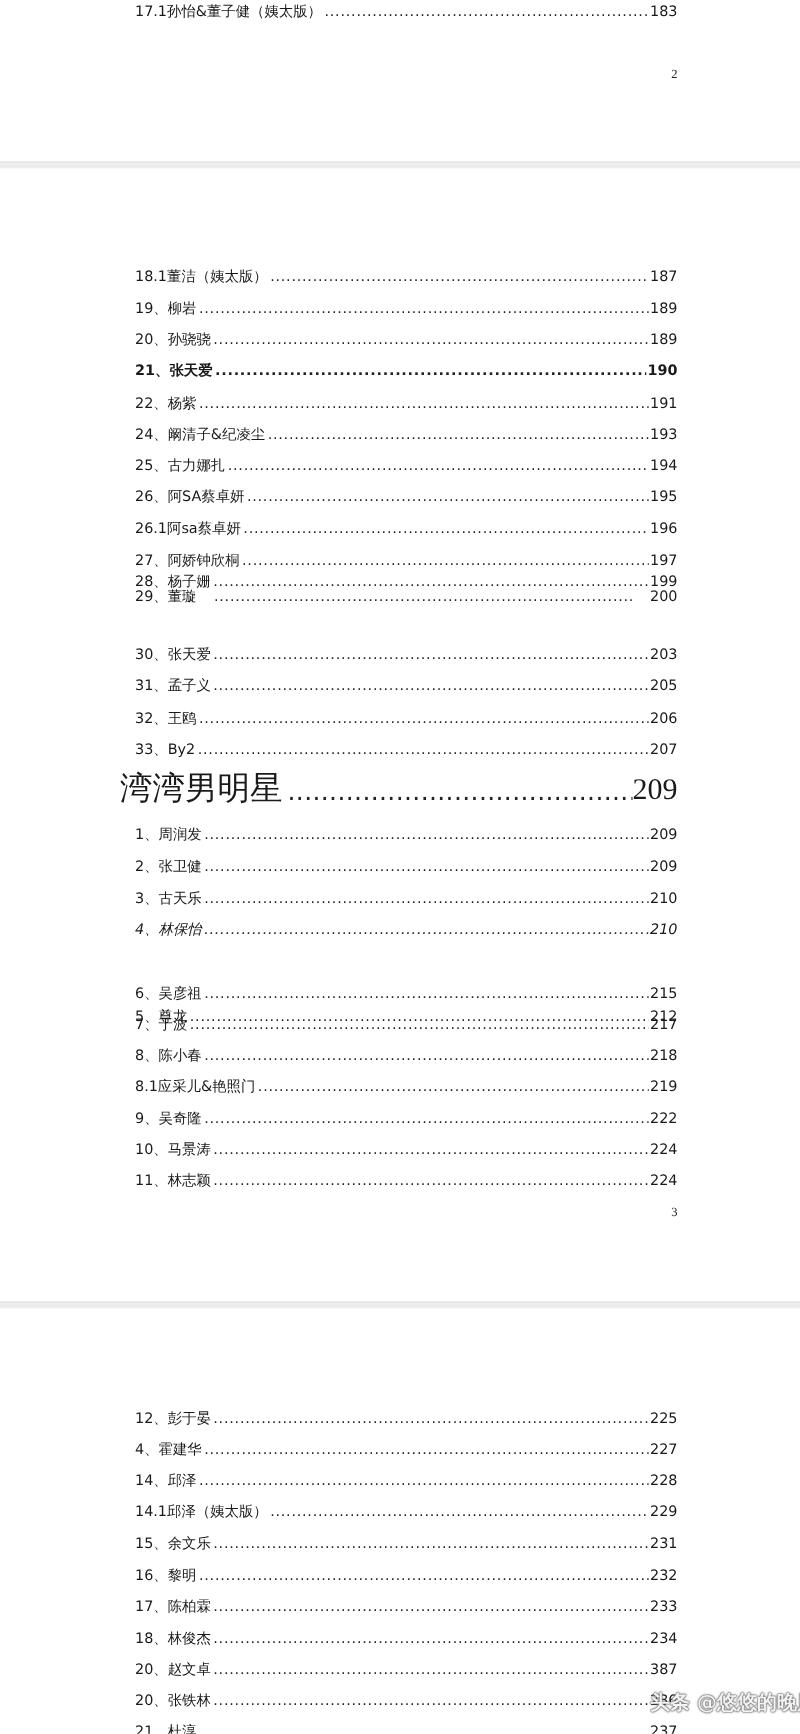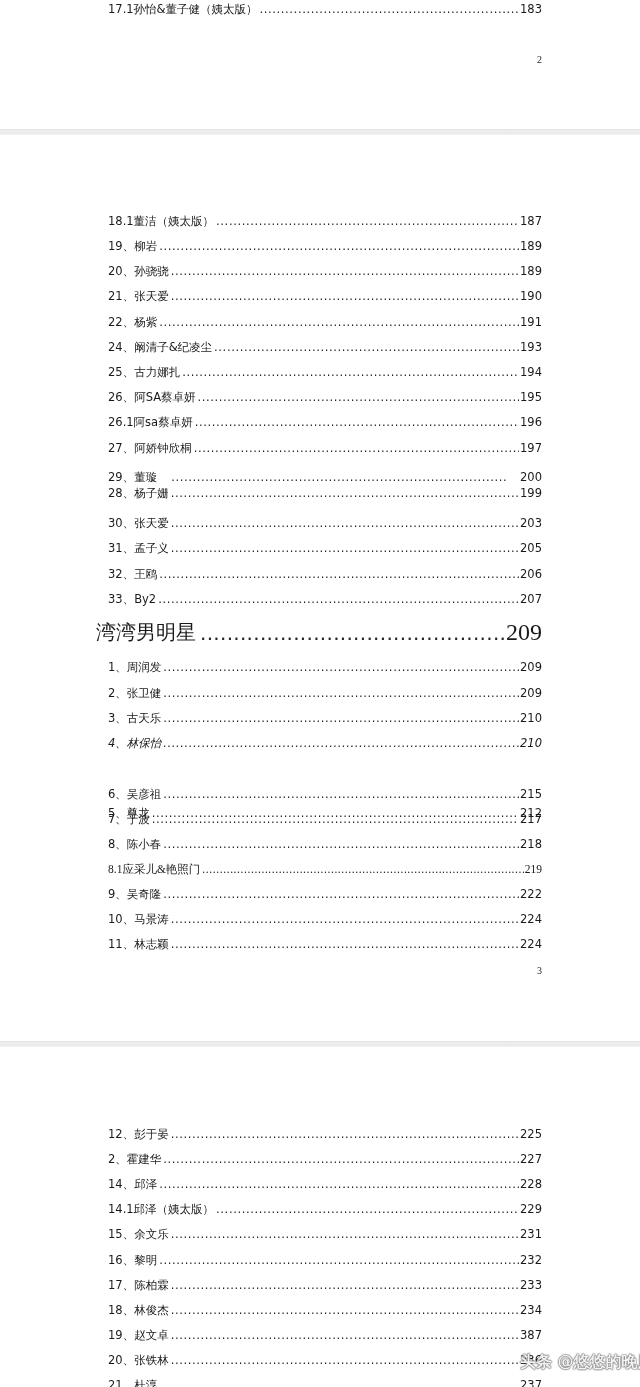--- a/index.html
+++ b/index.html
@@ -25,21 +25,21 @@
   }
   .toc-row .leader::after {
     content: "......................................................................................................................................................................................................................";
     position: absolute; left: 0; bottom: 0; letter-spacing: 0.6px; color: #222;
   }
   .toc-row .num { flex: 0 0 auto; padding-left: 1px; }
   .toc-heading {
     position: absolute; left: 96px; width: 446px; height: 30px;
     display: flex; align-items: flex-end; white-space: nowrap;
   }
-  .toc-heading .label { font-size: 20px; line-height: 30px; padding-right: 4px; font-family: Liberation Sans, sans-serif; }
+  .toc-heading .label { font-size: 26px; line-height: 30px; padding-right: 4px; font-family: Liberation Mono, monospace; }
   .toc-heading .leader { flex: 1 1 auto; overflow: hidden; height: 30px; position: relative; }
   .toc-heading .leader::after {
     content: "..............................................................................................................................................";
     position: absolute; left: 0; bottom: 2px; font-size: 20px; letter-spacing: 0.3px; color: #222;
   }
   .toc-heading .num { font-family: "Liberation Serif", serif; font-size: 24px; line-height: 30px; }
   .page-no { position: absolute; left: 537px; font-size: 10px; font-family: "Liberation Serif", serif; color: #222; }
   .watermark {
     position: absolute; left: 520px; top: 1352px; font-size: 16px; color: #f2f2f2;
     text-shadow: 0 0 1px #555, 0 0 1px #555, 0 0 2px #777;
@@ -70,21 +70,21 @@
 <div class="toc-row" style="top:237px;">
   <span class="label">19、柳岩</span>
   <span class="leader"></span>
   <span class="num">189</span>
 </div>
 <div class="toc-row" style="top:262px;">
   <span class="label">20、孙骁骁</span>
   <span class="leader"></span>
   <span class="num">189</span>
 </div>
-<div class="toc-row" style="top:287px;">
+<div class="toc-row" style="top:287px;font-weight:bold;">
   <span class="label">21、张天爱</span>
   <span class="leader"></span>
   <span class="num">190</span>
 </div>
 <div class="toc-row" style="top:313px;">
   <span class="label">22、杨紫</span>
   <span class="leader"></span>
   <span class="num">191</span>
 </div>
 <div class="toc-row" style="top:338px;">
@@ -105,21 +105,21 @@
 <div class="toc-row" style="top:413px;">
   <span class="label">26.1阿sa蔡卓妍</span>
   <span class="leader"></span>
   <span class="num">196</span>
 </div>
 <div class="toc-row" style="top:439px;">
   <span class="label">27、阿娇钟欣桐</span>
   <span class="leader"></span>
   <span class="num">197</span>
 </div>
-<div class="toc-row" style="top:484px;align-items:center;">
+<div class="toc-row" style="top:456px;align-items:center;">
   <span class="label">28、杨子姗</span>
   <span class="leader"></span>
   <span class="num">199</span>
 </div>
 <div class="toc-row" style="top:468px;gap:12px;">
   <span class="label">29、董璇</span>
   <span class="leader"></span>
   <span class="num">200</span>
 </div>
 <div class="toc-row" style="top:514px;">
@@ -182,21 +182,21 @@
 <div class="toc-row" style="top:810px;">
   <span class="label">7、于波</span>
   <span class="leader"></span>
   <span class="num">217</span>
 </div>
 <div class="toc-row" style="top:835px;">
   <span class="label">8、陈小春</span>
   <span class="leader"></span>
   <span class="num">218</span>
 </div>
-<div class="toc-row" style="top:860px;font-family:Liberation Serif, serif;">
+<div class="toc-row" style="top:860px;">
   <span class="label">8.1应采儿&amp;艳照门</span>
   <span class="leader"></span>
   <span class="num">219</span>
 </div>
 <div class="toc-row" style="top:885px;">
   <span class="label">9、吴奇隆</span>
   <span class="leader"></span>
   <span class="num">222</span>
 </div>
 <div class="toc-row" style="top:910px;">
@@ -215,21 +215,21 @@
 <div class="sep" style="top:1041px;"></div>
 
 <div class="page" style="top:1047px;height:340px;"></div>
 
 <div class="toc-row" style="top:1125px;">
   <span class="label">12、彭于晏</span>
   <span class="leader"></span>
   <span class="num">225</span>
 </div>
 <div class="toc-row" style="top:1150px;">
-  <span class="label">2、霍建华</span>
+  <span class="label">4、霍建华</span>
   <span class="leader"></span>
   <span class="num">227</span>
 </div>
 <div class="toc-row" style="top:1175px;">
   <span class="label">14、邱泽</span>
   <span class="leader"></span>
   <span class="num">228</span>
 </div>
 <div class="toc-row" style="top:1200px;text-align:center;">
   <span class="label">14.1邱泽（姨太版）</span>
@@ -250,21 +250,21 @@
   <span class="label">17、陈柏霖</span>
   <span class="leader"></span>
   <span class="num">233</span>
 </div>
 <div class="toc-row" style="top:1301px;">
   <span class="label">18、林俊杰</span>
   <span class="leader"></span>
   <span class="num">234</span>
 </div>
 <div class="toc-row" style="top:1326px;">
-  <span class="label">19、赵文卓</span>
+  <span class="label">20、赵文卓</span>
   <span class="leader"></span>
   <span class="num">387</span>
 </div>
 <div class="toc-row" style="top:1351px;">
   <span class="label">20、张铁林</span>
   <span class="leader"></span>
   <span class="num">236</span>
 </div>
 <div class="toc-row" style="top:1376px;">
   <span class="label">21、杜淳</span>

